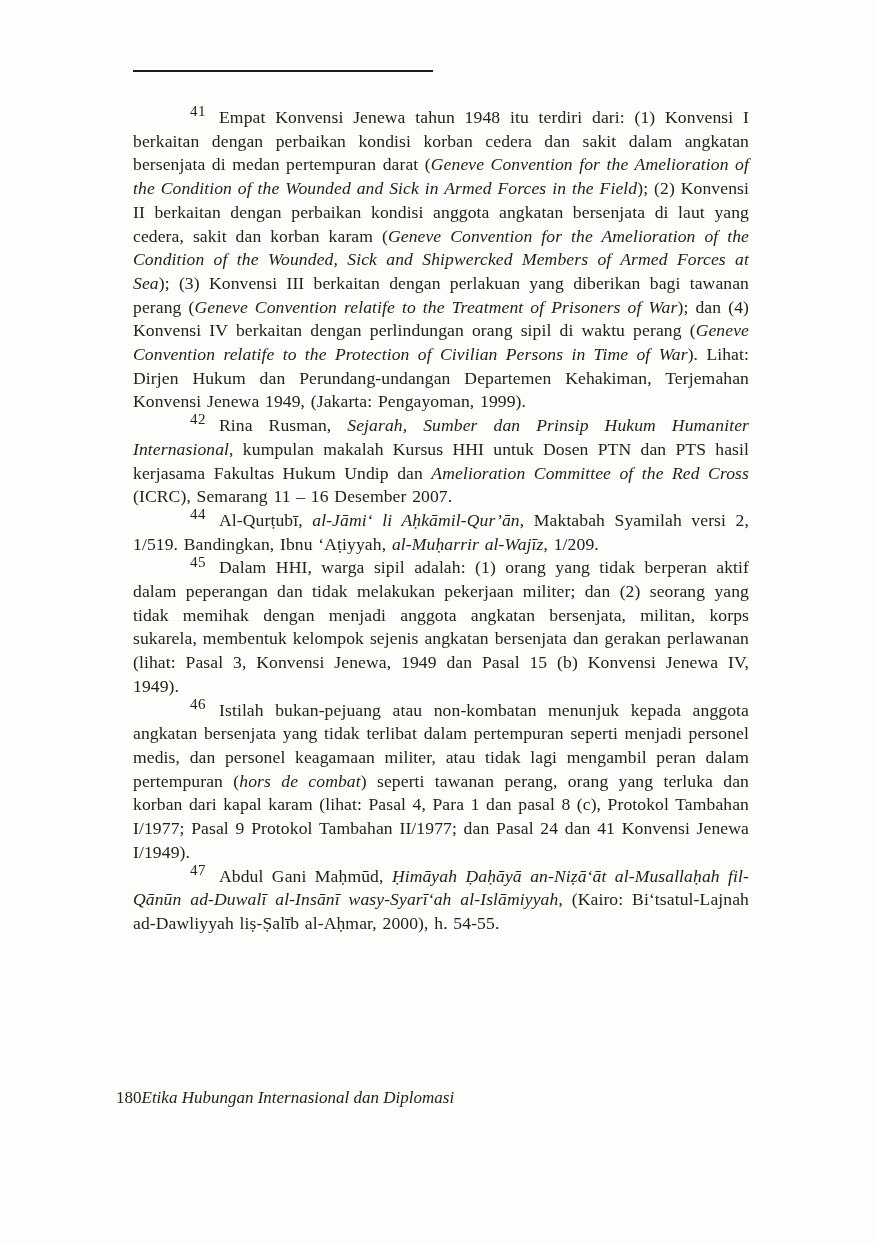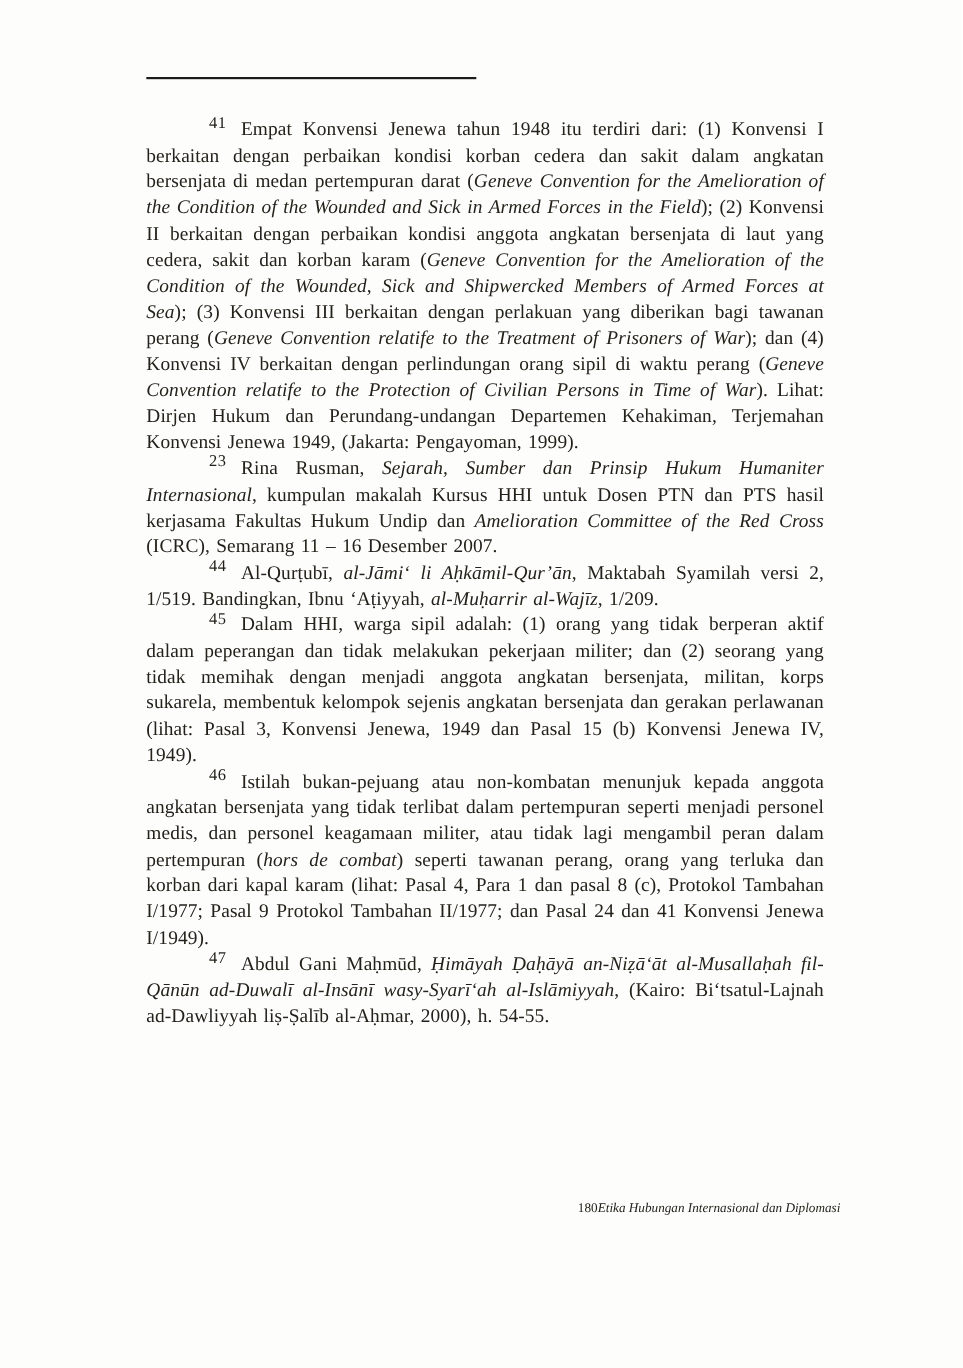--- a/index.html
+++ b/index.html
@@ -43,41 +43,41 @@
     font-size: 15px;
     line-height: 0;
     margin-right: 13px;
     letter-spacing: 0.5px;
   }
   .fn-text em {
     font-style: italic;
   }
   .page-footer {
     position: absolute;
-    left: 148px;
+    left: 116px;
     top: 1086px;
     width: 616px;
     display: flex;
-    justify-content: flex-end;
+    justify-content: flex-start;
     align-items: baseline;
-    font-size: 12px;
+    font-size: 17px;
     line-height: 24px;
   }
   .running-title {
     font-style: italic;
   }
 </style>
 </head>
 <body>
 
 <div class="page">
   <div class="fn-rule"></div>
   <section class="footnotes">
       <p class="footnote"><sup class="fn-marker">41</sup><span class="fn-text"><span>Empat Konvensi Jenewa tahun 1948 itu terdiri dari: (1) Konvensi I berkaitan dengan perbaikan kondisi korban cedera dan sakit dalam angkatan bersenjata di medan pertempuran darat (</span><em>Geneve Convention for the Amelioration of the Condition of the Wounded and Sick in Armed Forces in the Field</em><span>); (2) Konvensi II berkaitan dengan perbaikan kondisi anggota angkatan bersenjata di laut yang cedera, sakit dan korban karam (</span><em>Geneve Convention for the Amelioration of the Condition of the Wounded, Sick and Shipwercked Members of Armed Forces at Sea</em><span>); (3) Konvensi III berkaitan dengan perlakuan yang diberikan bagi tawanan perang (</span><em>Geneve Convention relatife to the Treatment of Prisoners of War</em><span>); dan (4) Konvensi IV berkaitan dengan perlindungan orang sipil di waktu perang (</span><em>Geneve Convention relatife to the Protection of Civilian Persons in Time of War</em><span>). Lihat: Dirjen Hukum dan Perundang-undangan Departemen Kehakiman, Terjemahan Konvensi Jenewa 1949, (Jakarta: Pengayoman, 1999).</span></span></p>
-      <p class="footnote"><sup class="fn-marker">23</sup><span class="fn-text"><span>Rina Rusman, </span><em>Sejarah, Sumber dan Prinsip Hukum Humaniter Internasional</em><span>, kumpulan makalah Kursus HHI untuk Dosen PTN dan PTS hasil kerjasama Fakultas Hukum Undip dan </span><em>Amelioration Committee of the Red Cross</em><span> (ICRC), Semarang 11 – 16 Desember 2007.</span></span></p>
+      <p class="footnote"><sup class="fn-marker">42</sup><span class="fn-text"><span>Rina Rusman, </span><em>Sejarah, Sumber dan Prinsip Hukum Humaniter Internasional</em><span>, kumpulan makalah Kursus HHI untuk Dosen PTN dan PTS hasil kerjasama Fakultas Hukum Undip dan </span><em>Amelioration Committee of the Red Cross</em><span> (ICRC), Semarang 11 – 16 Desember 2007.</span></span></p>
       <p class="footnote"><sup class="fn-marker">44</sup><span class="fn-text"><span>Al-Qurṭubī, </span><em>al-Jāmi‘ li Aḥkāmil-Qur’ān</em><span>, Maktabah Syamilah versi 2, 1/519. Bandingkan, Ibnu ‘Aṭiyyah, </span><em>al-Muḥarrir al-Wajīz</em><span>, 1/209.</span></span></p>
       <p class="footnote"><sup class="fn-marker">45</sup><span class="fn-text"><span>Dalam HHI, warga sipil adalah: (1) orang yang tidak berperan aktif dalam peperangan dan tidak melakukan pekerjaan militer; dan (2) seorang yang tidak memihak dengan menjadi anggota angkatan bersenjata, militan, korps sukarela, membentuk kelompok sejenis angkatan bersenjata dan gerakan perlawanan (lihat: Pasal 3, Konvensi Jenewa, 1949 dan Pasal 15 (b) Konvensi Jenewa IV, 1949).</span></span></p>
       <p class="footnote"><sup class="fn-marker">46</sup><span class="fn-text"><span>Istilah bukan-pejuang atau non-kombatan menunjuk kepada anggota angkatan bersenjata yang tidak terlibat dalam pertempuran seperti menjadi personel medis, dan personel keagamaan militer, atau tidak lagi mengambil peran dalam pertempuran (</span><em>hors de combat</em><span>) seperti tawanan perang, orang yang terluka dan korban dari kapal karam (lihat: Pasal 4, Para 1 dan pasal 8 (c), Protokol Tambahan I/1977; Pasal 9 Protokol Tambahan II/1977; dan Pasal 24 dan 41 Konvensi Jenewa I/1949).</span></span></p>
       <p class="footnote"><sup class="fn-marker">47</sup><span class="fn-text"><span>Abdul Gani Maḥmūd, </span><em>Ḥimāyah Ḍaḥāyā an-Niẓā‘āt al-Musallaḥah fil-Qānūn ad-Duwalī al-Insānī wasy-Syarī‘ah al-Islāmiyyah</em><span>, (Kairo: Bi‘tsatul-Lajnah ad-Dawliyyah liṣ-Ṣalīb al-Aḥmar, 2000), h. 54-55.</span></span></p>
     </section>
   <footer class="page-footer">
     <span class="page-number">180</span>
     <span class="running-title">Etika Hubungan Internasional dan Diplomasi</span>
   </footer>
 </div>

